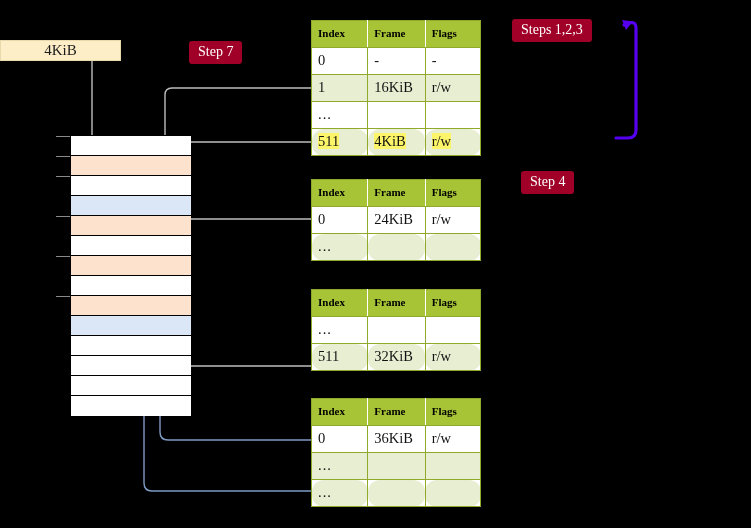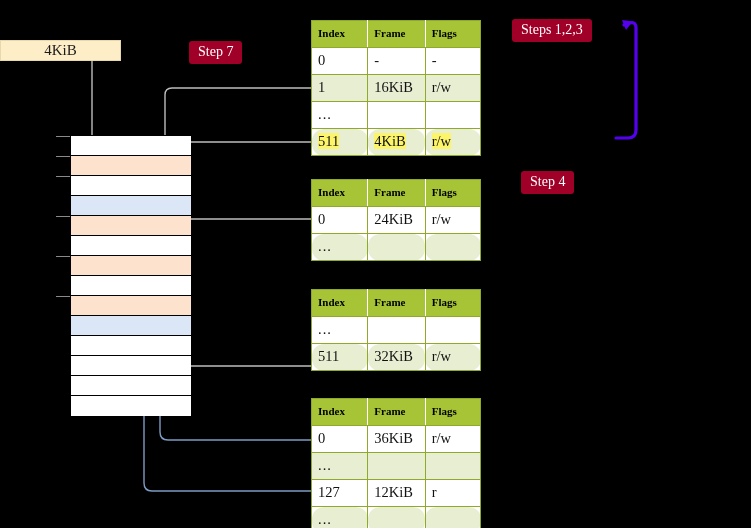--- a/index.html
+++ b/index.html
@@ -307,25 +307,20 @@
       <tr>
         <td>0</td>
         <td>36KiB</td>
         <td>r/w</td>
       </tr>
       <tr class="alt">
         <td class="dots">...</td>
         <td></td>
         <td></td>
       </tr>
-      <tr>
-        <td>127</td>
-        <td>12KiB</td>
-        <td>r</td>
-      </tr>
       <tr class="alt">
         <td class="dots">...</td>
         <td></td>
         <td></td>
       </tr>
     </tbody>
   </table>
 
 </div>
 

